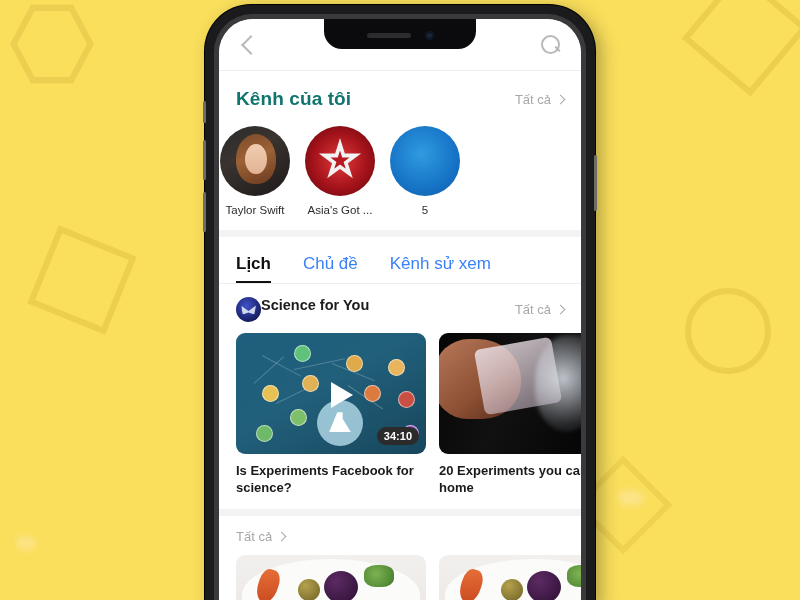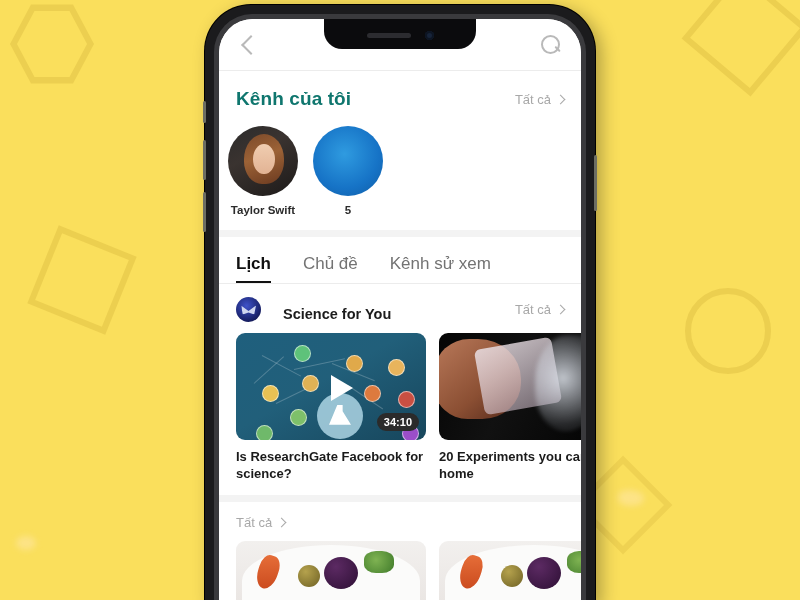--- a/index.html
+++ b/index.html
@@ -94,21 +94,21 @@
 
   
   .section-head{
     display:flex;align-items:center;justify-content:space-between;
     padding:17px 17px 0 17px;
   }
   .sec-title{font-size:19px;font-weight:bold;color:#0f766e;letter-spacing:.1px;}
   .see-all{display:flex;align-items:center;gap:6px;font-size:13px;color:#a8a8a8;cursor:pointer;}
   .see-all .c{width:6px;height:6px;border-top:1.6px solid #a8a8a8;border-right:1.6px solid #a8a8a8;transform:rotate(45deg);}
 
-  .avatar-row{display:flex;gap:15px;padding:16px 0 14px 9px;overflow:hidden;font-weight:bold;}
+  .avatar-row{display:flex;gap:15px;padding:16px 0 14px 1px;overflow:hidden;}
   .av-item{width:70px;flex:0 0 auto;text-align:center;cursor:pointer;}
   .av{width:70px;height:70px;border-radius:50%;overflow:hidden;position:relative;background:#ddd;}
   .av-name{font-size:11.5px;color:#2c2c2c;margin-top:8px;white-space:nowrap;overflow:hidden;}
 
   
   .a-taylor{background:linear-gradient(150deg,#2b2b2b 0%,#3a3330 38%,#1d1a19 100%);}
   .a-taylor::before{content:"";position:absolute;left:16px;top:8px;width:40px;height:50px;border-radius:50% 50% 45% 45%;
      background:linear-gradient(160deg,#7c4a2a 0%,#9c6236 45%,#6b3a20 100%);}
   .a-taylor::after{content:"";position:absolute;left:25px;top:18px;width:22px;height:30px;border-radius:50% 50% 48% 48%;
      background:linear-gradient(180deg,#f0cdb0,#e2b394);}
@@ -131,38 +131,38 @@
   }
   .a-agt .star2{
     position:absolute;left:50%;top:50%;transform:translate(-50%,-52%);
     width:20px;height:20px;background:#b81a22;
     clip-path:polygon(50% 0%,61% 35%,98% 35%,68% 57%,79% 91%,50% 70%,21% 91%,32% 57%,2% 35%,39% 35%);
   }
   .a-blue{background:radial-gradient(circle at 45% 40%,#2f9be0 0%,#1673c6 60%,#0f5ba3 100%);}
 
   
   .tabs{display:flex;gap:32px;padding:17px 17px 0 17px;background:#fff;}
-  .tab{font-size:17px;color:#737373;padding-bottom:9px;cursor:pointer;position:relative;}
+  .tab{font-size:17px;color:#3b82f6;padding-bottom:9px;cursor:pointer;position:relative;}
   .tab.active{color:#111;font-weight:bold;}
   .tab.active::after{content:"";position:absolute;left:0;right:0;bottom:0;height:2.5px;background:#111;}
 
   
   .ch-head{display:flex;align-items:center;justify-content:space-between;padding:13px 17px 0 17px;}
-  .ch-left{display:flex;align-items:flex-end;gap:22px;}
+  .ch-left{display:flex;align-items:flex-start;gap:0;}
   .ch-logo{width:25px;height:25px;border-radius:50%;position:relative;overflow:hidden;}
   .ch-logo.science{background:radial-gradient(circle at 42% 35%,#3f53c9 0%,#1b2470 62%,#080c33 100%);}
   .ch-logo.science::after{content:"";position:absolute;left:50%;top:52%;transform:translate(-50%,-50%);
      width:15px;height:9px;background:#cfd6ef;clip-path:polygon(0% 0%,50% 60%,100% 0%,88% 100%,50% 78%,12% 100%);}
   .ch-logo.cooking{background:radial-gradient(circle at 40% 30%,#c78a5a 0%,#a9683c 60%,#7a4725 100%);}
   .ch-logo.cooking::after{content:"";position:absolute;left:3px;top:11px;right:3px;height:7px;background:rgba(255,255,255,.55);border-radius:1px;}
   .ch-name{font-size:14.5px;font-weight:bold;color:#1c1c1c;}
 
   .cards{display:flex;gap:13px;padding:11px 0 0 17px;overflow:hidden;}
   .card{width:190px;flex:0 0 auto;cursor:pointer;}
-  .thumb{width:190px;height:107px;border-radius:9px;overflow:hidden;position:relative;}
+  .thumb{width:190px;height:121px;border-radius:9px;overflow:hidden;position:relative;}
   .card-title{font-size:13px;line-height:1.32;color:#1a1a1a;font-weight:bold;margin-top:8px;}
 
   
   .t-network{background:linear-gradient(150deg,#1f5f7d 0%,#215f7a 45%,#17465c 100%);}
   .t-network .line{position:absolute;height:1px;background:rgba(255,255,255,.22);transform-origin:left center;}
   .t-network .node{position:absolute;width:15px;height:15px;border-radius:50%;border:1.6px solid rgba(255,255,255,.55);}
   .play-wrap{position:absolute;left:50%;top:54%;transform:translate(-50%,-50%);}
   .play-circle{position:absolute;left:-14px;top:2px;width:46px;height:46px;border-radius:50%;background:rgba(186,224,238,.78);}
   .play-tri{position:absolute;left:0;top:-16px;width:0;height:0;border-left:22px solid #fff;border-top:13px solid transparent;border-bottom:13px solid transparent;}
   .flask{position:absolute;left:-2px;top:14px;width:22px;height:20px;background:#fff;
@@ -242,20 +242,27 @@
       <div class="avatar-row">
         <div class="av-item">
           <div class="av a-taylor">
             <div class="a-tay-lip"></div>
           </div>
           <div class="av-name">Taylor Swift</div>
         </div>
 
 
 
+        <div class="av-item">
+          <div class="av a-agt">
+            <div class="star"></div>
+              <div class="star2"></div>
+          </div>
+          <div class="av-name">Asia's Got ...</div>
+        </div>
 
         <div class="av-item">
           <div class="av a-blue"></div>
           <div class="av-name">5</div>
         </div>
       </div>
 
       <div class="gap"></div>
 
       <div class="tabs">
@@ -295,21 +302,21 @@
             <div class="node" style="left:54px;top:76px;background:#7ec06a;"></div>
             <div class="node" style="left:20px;top:92px;background:#6fb96a;"></div>
             <div class="node" style="left:166px;top:92px;background:#9b4ec9;"></div>
             <div class="play-wrap">
               <div class="play-circle"></div>
               <div class="flask"></div>
               <div class="play-tri"></div>
             </div>
             <div class="duration">34:10</div>
           </div>
-          <div class="card-title">Is ResearchGate Facebook for science?</div>
+          <div class="card-title">Is Experiments Facebook for science?</div>
         </div>
 
         <div class="card">
           <div class="thumb t-smoke">
             <div class="hand"></div>
               <div class="glass"></div>
               <div class="smoke"></div>
           </div>
           <div class="card-title">20 Experiments you can try at home</div>
         </div>

